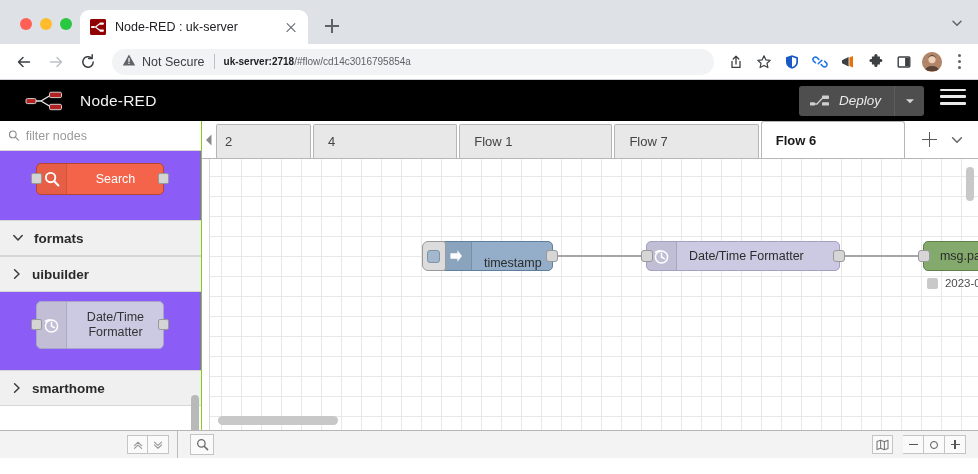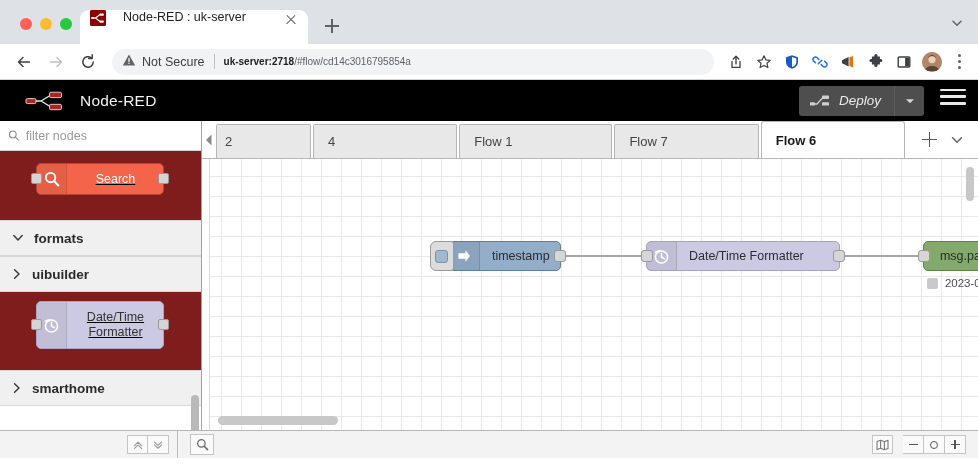--- a/index.html
+++ b/index.html
@@ -14,23 +14,22 @@
   .tabstrip { height: 44px; position: relative; display: flex; align-items: flex-end; }
   .traffic { display: flex; gap: 8px; align-items: center; padding: 0 0 14px 20px; }
   .dot { width: 12px; height: 12px; border-radius: 50%; }
   .dot.red { background: #ff5f57; }
   .dot.amber { background: #febc2e; }
   .dot.green { background: #28c840; }
 
   .tab {
     height: 34px; width: 228px; background: #fff;
     border-radius: 9px 9px 0 0; margin-left: 8px;
-    display: flex; padding: 0 8px 0 10px;
+    display: flex; align-items: center; padding: 0 8px 0 10px;
     position: relative;
-    gap: 8px;
   }
   .tab-favicon { width: 16px; height: 16px; border-radius: 2px; background: #8f0000;
                  position: relative; flex: 0 0 auto; }
   .tab-favicon svg { position: absolute; left: 0; top: 0; }
   .tab-title { font-size: 12.5px; color: #202124; margin-left: 9px; flex: 1 1 auto;
                white-space: nowrap; overflow: hidden; }
   .tab-close { width: 18px; height: 18px; position: relative; flex: 0 0 auto; cursor: pointer; }
   .tab-close:before, .tab-close:after {
     content: ""; position: absolute; left: 3px; top: 8.5px; width: 12px; height: 1.4px;
     background: #5f6368;
@@ -104,21 +103,21 @@
     font-family: "Liberation Sans", sans-serif; margin-left: 6px; background: transparent;
   }
   .palette-search input::placeholder { color: #9a9a9a; }
   .palette-body { flex: 1 1 auto; overflow: hidden; position: relative; }
 
   .cat-header {
     height: 36px; display: flex; align-items: center; padding-left: 12px; cursor: pointer;
     background: #f0f0f0; border-top: 1px solid #d6d6d6; border-bottom: 1px solid #d6d6d6;
   }
   .cat-header .cat-label { font-size: 13.5px; font-weight: 700; color: #2b2b2b; margin-left: 10px; }
-  .cat-body { padding: 9px 0 9px 0; background: #7f1d1d; text-decoration: underline; }
+  .cat-body { padding: 9px 0 9px 0; background: #8b5cf6; }
 
   .pnode {
     width: 128px; height: 32px; margin: 0 auto 12px auto; position: relative;
     border-radius: 5px; display: flex; align-items: center; cursor: grab;
   }
   .pnode.search-node { background: #f3644a; border: 1px solid #b24633; width: 128px; }
   .pnode.tall { height: 48px; }
   .pnode.formats { background: #ccc9e2; border: 1px solid #a9a4c9; }
   .pnode-icon {
     width: 30px; height: 100%; border-right: 1px solid rgba(0,0,0,.10);
@@ -489,21 +488,21 @@
         </div>
       </div>
     </div>
 
     <div class="canvas">
       <div class="canvas-left-gutter"></div>
 
       <div class="wire" style="left:350px; top:96px; width:95px;"></div>
       <div class="wire" style="left:637px; top:96px; width:84px;"></div>
 
-      <div class="fnode inject" style="left:247px; top:82px; width:112px;">
+      <div class="fnode inject" style="left:239px; top:82px; width:112px;align-items:flex-end;">
         <span class="inject-btn">
             <i></i>
           </span>
         <span class="fnode-icon">
           <svg width="18" height="18" viewBox="0 0 18 18">
             <path d="M3.4 6.3 H10.4 V3.2 L15 9 L10.4 14.8 V11.7 H3.4 Z" fill="#fff"></path>
           </svg>
         </span>
         <span class="fnode-label">timestamp</span>
         <span class="fport right"></span>

